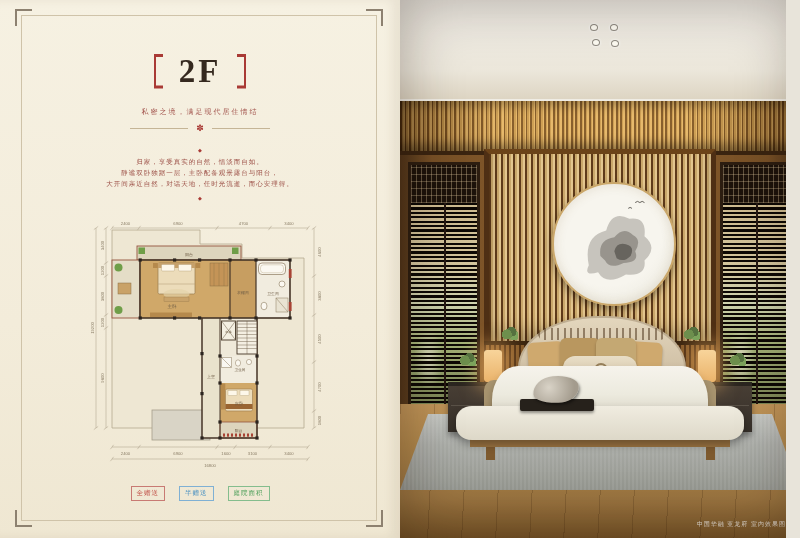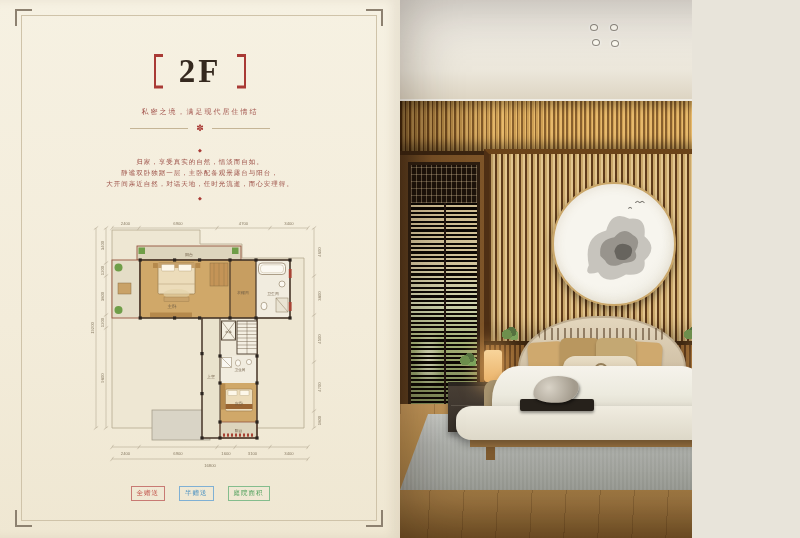--- a/index.html
+++ b/index.html
@@ -1,16 +1,16 @@
 <!DOCTYPE html>
 <html><head>
 <meta charset="utf-8">
 <style>
   html,body{margin:0;padding:0;background:#e8e4da;}
-  .stage{position:relative;width:692px;height:538px;overflow:hidden;
+  .stage{position:relative;width:786px;height:538px;overflow:hidden;
          font-family:"Liberation Sans",sans-serif;background:#737373;}
   
   .page{position:absolute;left:0;top:0;width:400px;height:538px;
         background:linear-gradient(180deg,#f6f1e2 0%,#f3ecda 60%,#efe7d2 100%);
         box-shadow:inset -8px 0 10px rgba(90,70,40,.08);}
   .frame{position:absolute;left:21px;top:15px;right:23px;bottom:17px;
          border:1px solid #cfc3a9;}
   .corner{position:absolute;width:15px;height:15px;border:0 solid #8d8170;}
   .c-tl{left:15px;top:9px;border-top-width:2px;border-left-width:2px;}
   .c-tr{right:17px;top:9px;border-top-width:2px;border-right-width:2px;}

